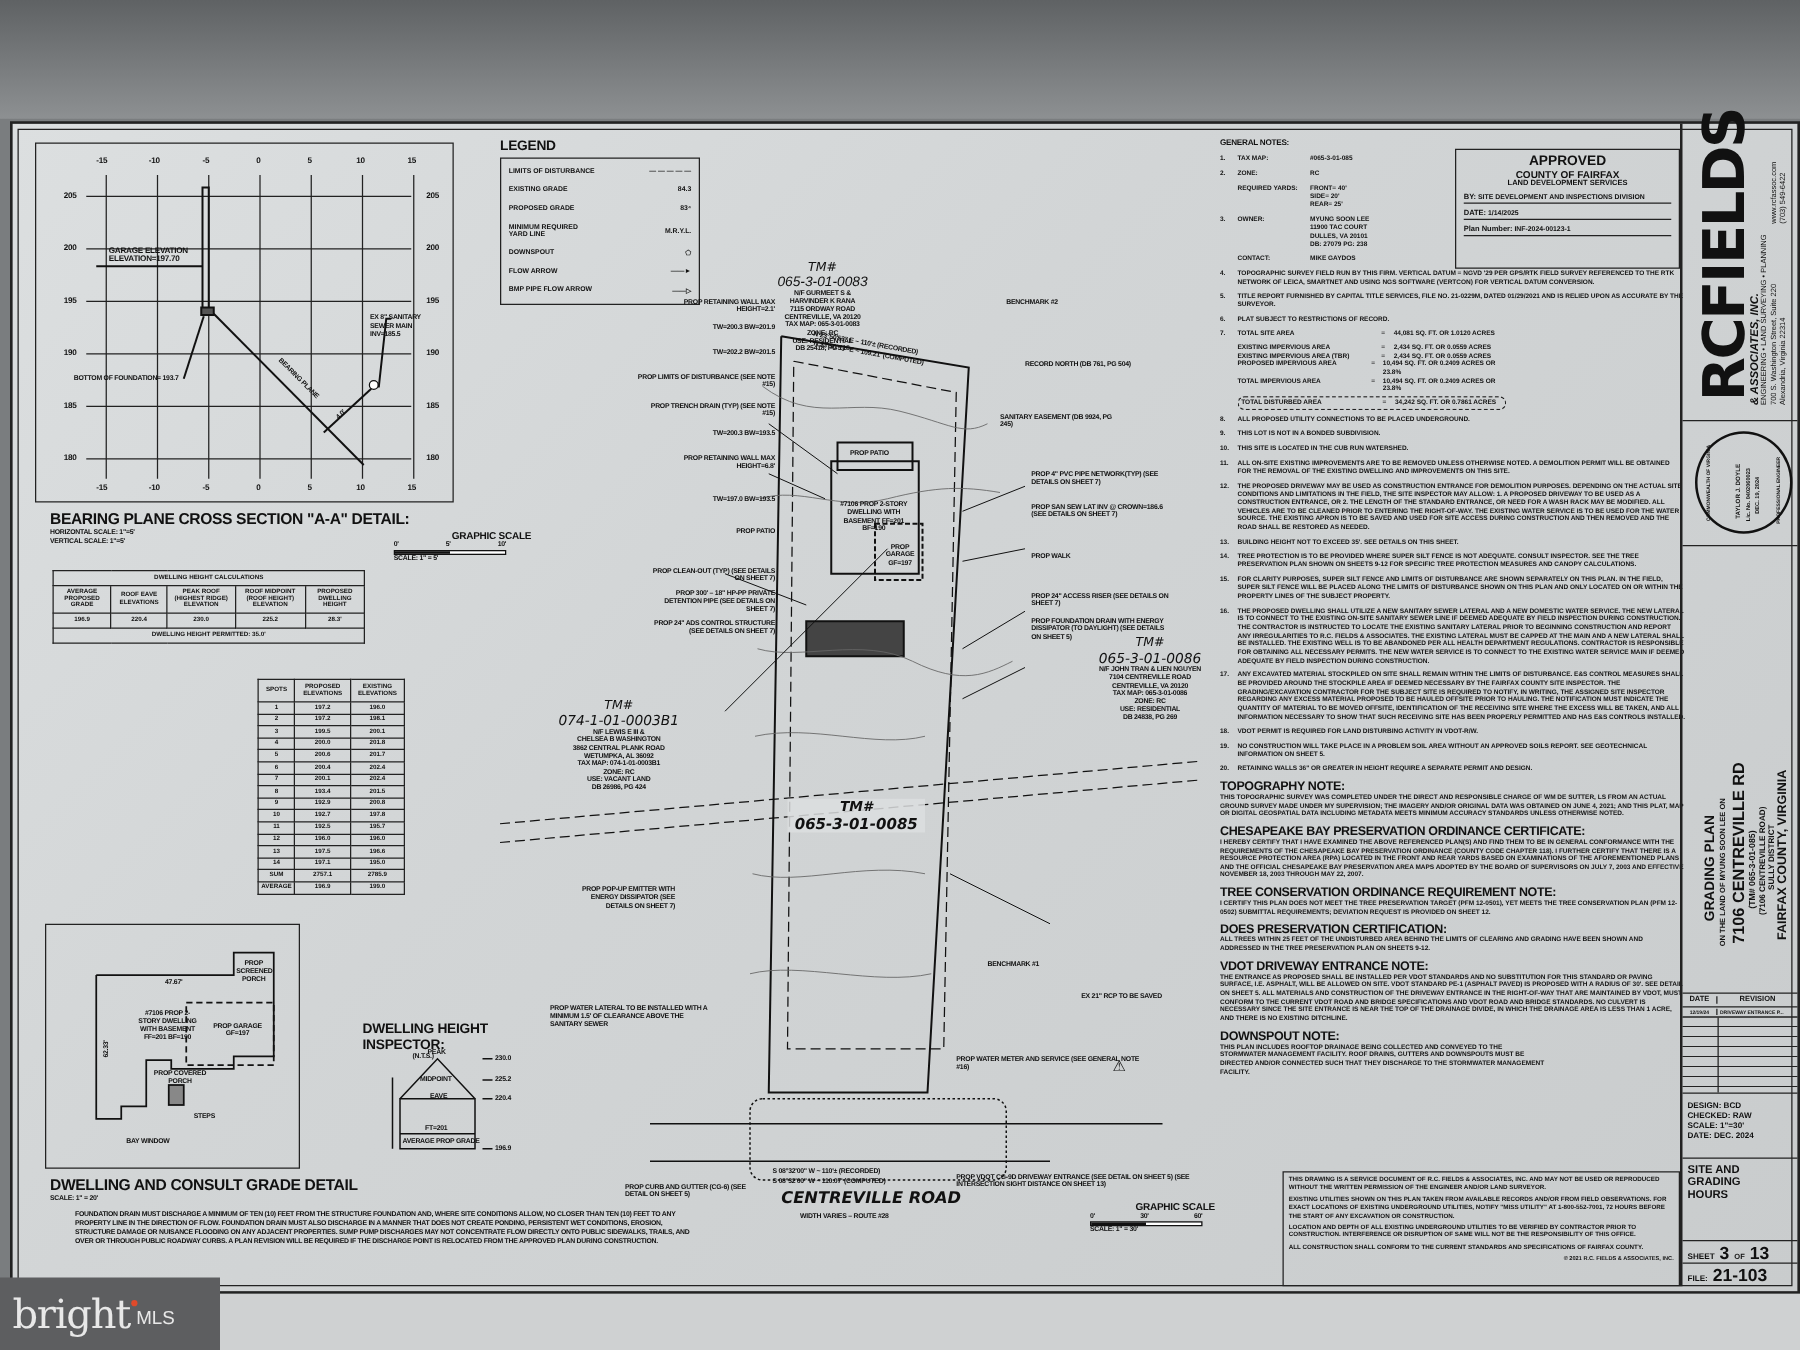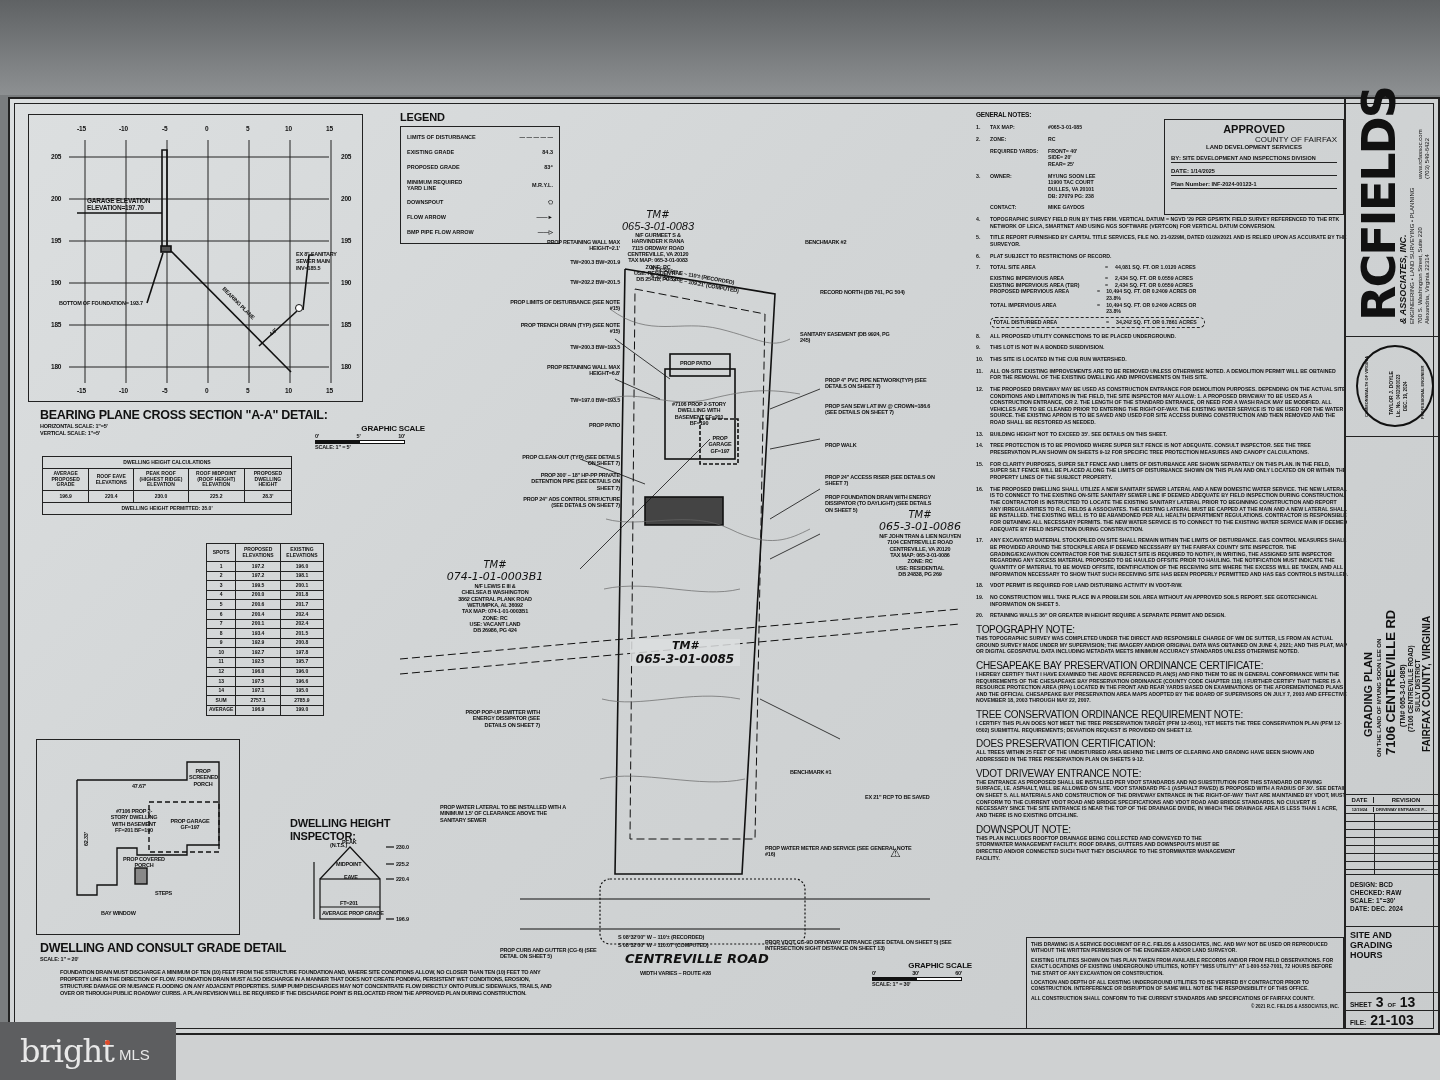--- a/index.html
+++ b/index.html
@@ -37,40 +37,40 @@
   .spots-table { position: absolute; left: 196px; top: 444px; width: 118px; }
   .spots-table td { font-size: 5px; height: 9.6px; padding: 0 1px; }
 
   .legend { position: absolute; left: 390px; top: 12px; width: 160px; }
   .legend-box { border: 1.5px solid #222; padding: 3px 6px; margin-top: 2px; }
   .legend-row { display: flex; justify-content: space-between; align-items: center; height: 15px; font-size: 5.5px; font-weight: 700; }
 
   .notes { position: absolute; left: 966px; top: 12px; width: 372px; font-weight: 700; }
   .note { display: flex; font-size: 5.2px; line-height: 1.28; margin-bottom: 5px; }
   .note .n { width: 14px; flex-shrink: 0; }
-  .note-head { font-size: 10px; font-weight: 400; letter-spacing: -0.3px; margin-top: 2px; }
+  .note-head { font-size: 10px; font-weight: 700; letter-spacing: -0.3px; margin-top: 2px; }
   .note-body { font-size: 5.2px; line-height: 1.28; margin-bottom: 5px; }
 
   .approved { position: absolute; left: 1154px; top: 20px; width: 180px; height: 96px; border: 1.5px solid #222; padding: 3px 6px; text-align: center; }
   .approved .a1 { font-size: 11px; font-weight: 700; }
-  .approved .a2 { font-size: 8px; font-weight: 400; text-align: right; }
+  .approved .a2 { font-size: 8px; font-weight: 700; }
   .approved .a3 { font-size: 6px; font-weight: 700; }
   .approved .row { text-align: left; font-size: 5.5px; font-weight: 700; border-bottom: 1px solid #222; margin-top: 5px; padding-bottom: 1px; }
   .approved .row b { font-size: 6px; }
 
   .titleblock { position: absolute; left: 1334px; top: 0; width: 92px; height: 930px; border-left: 2px solid #222; }
   .tb-cell { position: absolute; left: 0; width: 92px; border-bottom: 1.5px solid #222; }
   .rot { position: absolute; transform: rotate(-90deg); transform-origin: left top; white-space: nowrap; }
 
   .disclaimer { position: absolute; left: 1016px; top: 838px; width: 318px; height: 92px; border: 1.5px solid #222; padding: 3px 4px; font-size: 5px; font-weight: 700; line-height: 1.28; }
   .disclaimer p { margin-bottom: 3px; }
 
   .plan { position: absolute; left: 360px; top: 40px; width: 600px; height: 860px; }
 
-  .bright { position: absolute; left: 0; top: 1022px; width: 176px; height: 58px; background: #5d5e60; display: flex; align-items: center; padding-left: 20px; }
+  .bright { position: absolute; left: 0; top: 1022px; width: 176px; height: 58px; background: #5d5e60; display: flex; align-items: center; padding-left: 10px; }
   .bright .b1 { font-family: "DejaVu Serif", serif; font-size: 32px; color: #e8e8e8; letter-spacing: -1px; }
   .bright .b2 { font-family: "Liberation Sans", sans-serif; font-size: 15px; color: #e8e8e8; margin-left: 5px; margin-top: 6px; }
   .bright .dot { position: absolute; left: 105px; top: 18px; width: 5px; height: 5px; background: #e04a2a; border-radius: 50%; }
 
   .below { position: absolute; left: 0; top: 1035px; width: 1440px; height: 45px; background: #cfd1d2; }
 </style>
 </head>
 <body>
 
 <div class="photo-top"></div>

